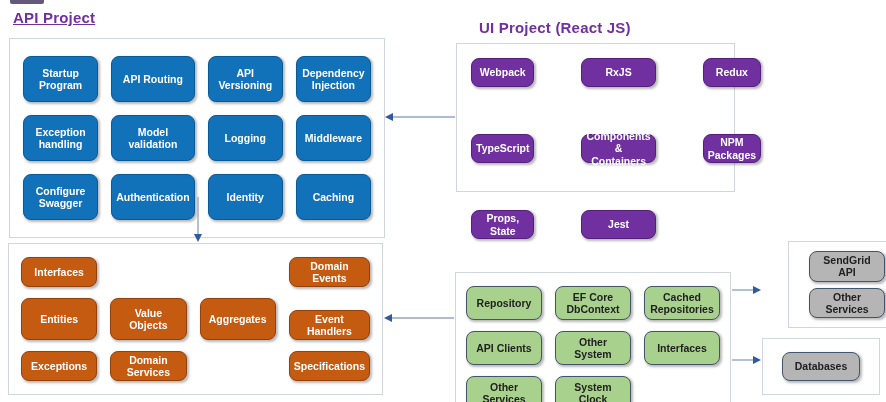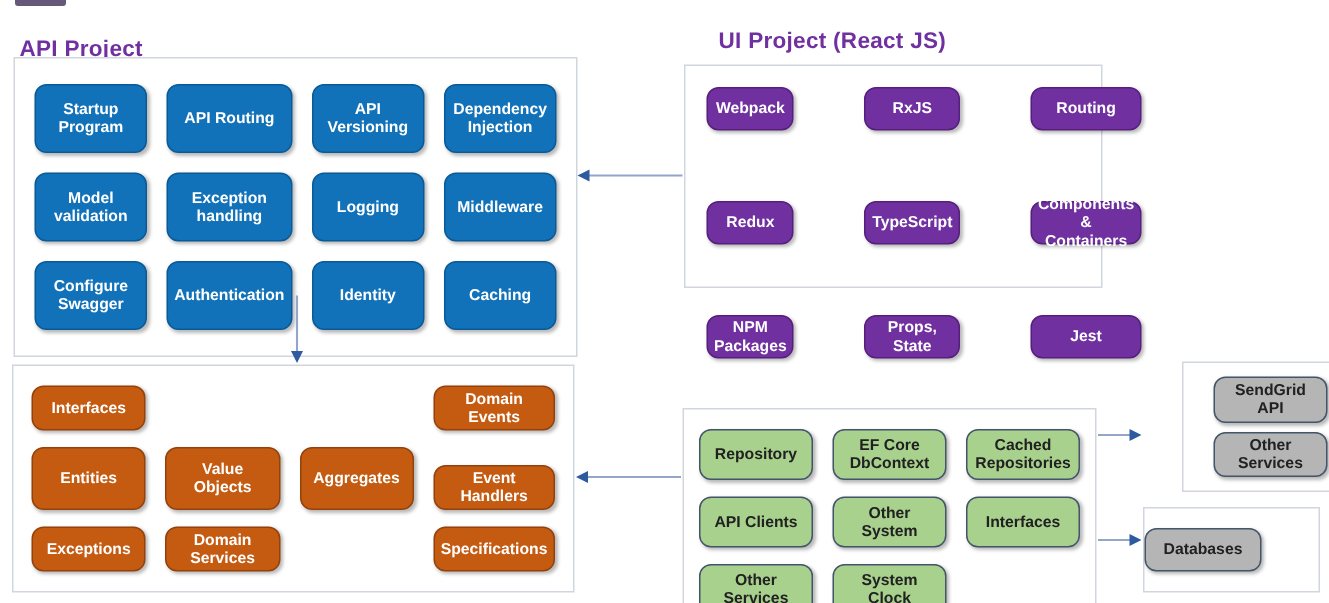--- a/index.html
+++ b/index.html
@@ -2,33 +2,33 @@
 <html style="--background: #ffffff; --blue: #1172ba; --blue_border: #0a5a97; --purple: #7030a0; --purple_border: #561f7d; --orange: #c55a11; --orange_border: #94420b; --green: #a9d18e; --gray: #b5b5b5; --slate_border: #44546a; --title: #7030a0; --panel_border: #d0d5de; --arrow_line: #93a5c9; --arrow_head: #2e5aa0; --chip_text_light: #ffffff; --chip_text_dark: #212121;"><head>
 <meta charset="utf-8">
 <style>
   html,body{margin:0;padding:0;background:#fff;}
   body{width:886px;height:402px;overflow:hidden;font-family:"Liberation Sans",sans-serif;}
   .canvas{position:relative;width:886px;height:402px;background:var(--background,#fff);}
 
   .artifact{position:absolute;left:10px;top:0;width:34px;height:4px;background:#4a3b63;border-radius:0 0 2px 2px;opacity:.85;}
 
   .title{position:absolute;font-size:15px;font-weight:bold;color:var(--title,#7030a0);letter-spacing:.2px;white-space:nowrap;}
-  .t-api{left:13px;top:24px;text-decoration:underline;}
+  .t-api{left:13px;top:9px;text-decoration:underline;}
   .t-ui{left:455px;top:19px;margin-left:24px;}
   .t-core{left:24px;top:217px;}
   .t-infra{left:455px;top:216px;}
 
   .panel{position:absolute;box-sizing:border-box;background:#fff;border:1px solid var(--panel_border,#d0d5de);}
   .grid{display:grid;align-items:stretch;}
   .p-api{left:9px;top:38px;width:376px;height:200px;grid-template-columns:repeat(4,1fr);column-gap:13px;row-gap:13px;padding:17px 13px;}
   .p-ui{left:456px;top:43px;width:279px;height:149px;grid-template-columns:repeat(3,1fr);column-gap:18px;row-gap:12px;padding:14px 14px;gap:47px;}
   .p-core{left:8px;top:243px;width:375px;height:152px;grid-template-columns:repeat(4,1fr);column-gap:13px;row-gap:11px;padding:13px 12px;}
   .p-infra{left:455px;top:243px;width:276px;height:152px;grid-template-columns:repeat(3,1fr);column-gap:13px;row-gap:11px;padding:13px 10px;margin-top:29px;}
   .p-ext{left:788px;top:241px;width:118px;height:87px;display:flex;flex-direction:column;align-items:center;justify-content:center;gap:6px;padding:8px;}
-  .p-db{left:762px;top:338px;width:118px;height:57px;display:flex;align-items:center;justify-content:flex-start;}
+  .p-db{left:762px;top:338px;width:118px;height:57px;display:flex;align-items:center;justify-content:center;}
 
   .chip{box-sizing:border-box;min-height:29px;border-radius:8px;display:flex;align-items:center;justify-content:center;
         text-align:center;font-weight:bold;font-size:10.5px;line-height:1.18;white-space:pre-line;padding:2px 4px;
         box-shadow:1.5px 1.5px 2.5px rgba(0,0,0,.28);}
   .chip.blue{background:var(--blue,#1172ba);color:var(--chip_text_light,#fff);border:1px solid var(--blue_border,#0a5a97);}
   .chip.purple{background:var(--purple,#7030a0);color:var(--chip_text_light,#fff);border:1px solid var(--purple_border,#561f7d);}
   .chip.orange{background:var(--orange,#c55a11);color:var(--chip_text_light,#fff);border:1px solid var(--orange_border,#94420b);}
   .chip.green{background:var(--green,#a9d18e);color:var(--chip_text_dark,#212121);border:1.5px solid var(--slate_border,#44546a);}
   .chip.gray{background:var(--gray,#b5b5b5);color:var(--chip_text_dark,#212121);border:1.5px solid var(--slate_border,#44546a);}
   .p-ext .chip{width:76px;}
@@ -50,37 +50,36 @@
   <div class="title t-core">Core Project</div>
 
   <div class="panel grid p-api">
     <div class="chip blue">Startup
 Program</div>
     <div class="chip blue">API Routing</div>
     <div class="chip blue">API
 Versioning</div>
     <div class="chip blue">Dependency
 Injection</div>
+    <div class="chip blue">Exception
+handling</div>
     <div class="chip blue">Model
 validation</div>
-    <div class="chip blue">Exception
-handling</div>
     <div class="chip blue">Logging</div>
     <div class="chip blue">Middleware</div>
     <div class="chip blue">Configure
 Swagger</div>
     <div class="chip blue">Authentication</div>
     <div class="chip blue">Identity</div>
     <div class="chip blue">Caching</div>
   </div>
 
   <div class="panel grid p-ui">
     <div class="chip purple">Webpack</div>
     <div class="chip purple">RxJS</div>
-    <div class="chip purple">Routing</div>
     <div class="chip purple">Redux</div>
     <div class="chip purple">TypeScript</div>
     <div class="chip purple">Components
 &amp; Containers</div>
     <div class="chip purple">NPM
 Packages</div>
     <div class="chip purple">Props, State</div>
     <div class="chip purple">Jest</div>
   </div>
 

